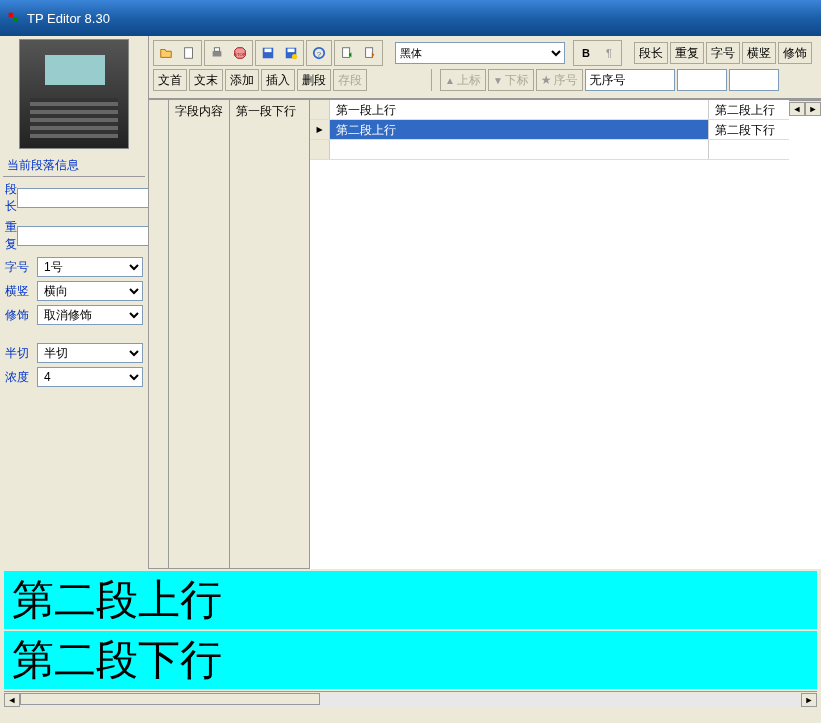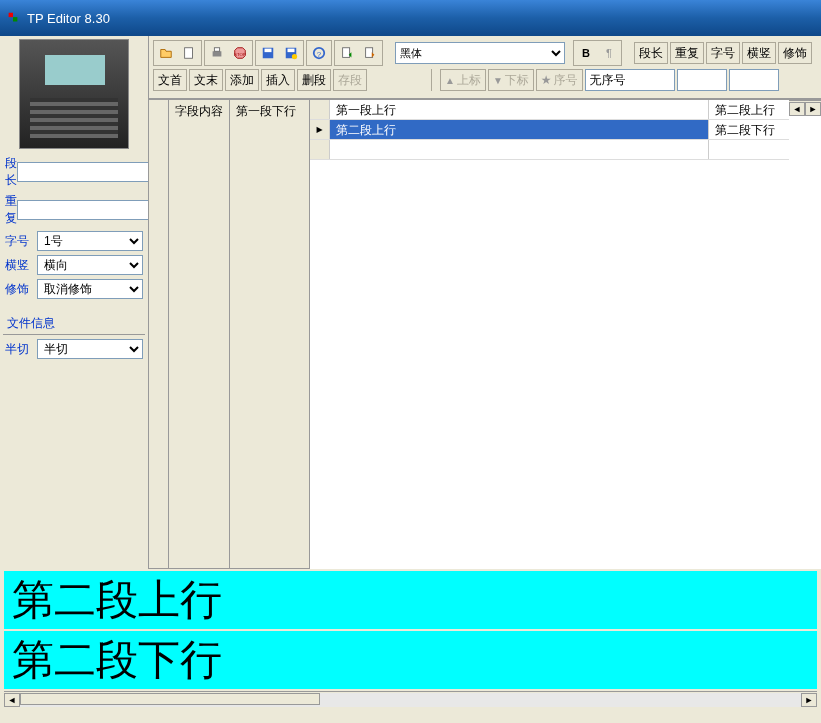--- a/index.html
+++ b/index.html
@@ -74,20 +74,21 @@
   <span class="title">TP Editor  8.30</span>
 </div>
 
 <div class="main-area">
   <div class="left-panel">
     <div class="device-preview">
       <div class="screen"></div>
         <div class="kb"></div>
     </div>
 
+    <div class="section-header">当前段落信息</div>
     <div class="prop-row">
         <label>段长</label>
         <input value="25" style="">
       </div>
     <div class="prop-row">
         <label>重复</label>
         <input value="1" style="">
       </div>
     <div class="prop-row">
         <label>字号</label>
@@ -96,24 +97,27 @@
     <div class="prop-row">
         <label>横竖</label>
         <select><option>横向</option></select>
       </div>
     <div class="prop-row">
         <label>修饰</label>
         <select><option>取消修饰</option></select>
       </div>
 
     <div style="height:10px"></div>
-    <div class="section-header">文件信息</div>
     <div class="prop-row">
         <label>半切</label>
         <select><option>半切</option></select>
+      </div>
+    <div class="prop-row">
+        <label>浓度</label>
+        <select><option>4</option></select>
       </div>
   </div>
 
   <div class="right-area">
     <div class="toolbar-container">
       <div class="toolbar-row">
         <div class="tb-group">
           <div class="tb-btn">
               <svg viewBox="0 0 16 16">
                 <path d="M2 4h5l1 2h6v7H2z" fill="#fc6" stroke="#a60"></path>

